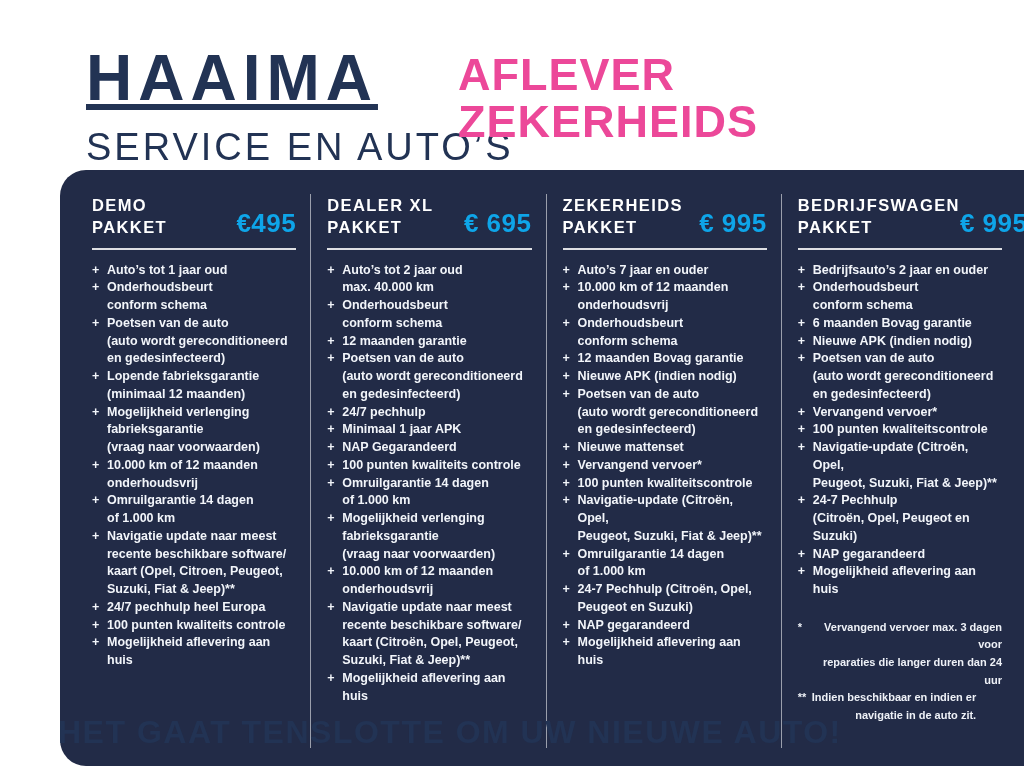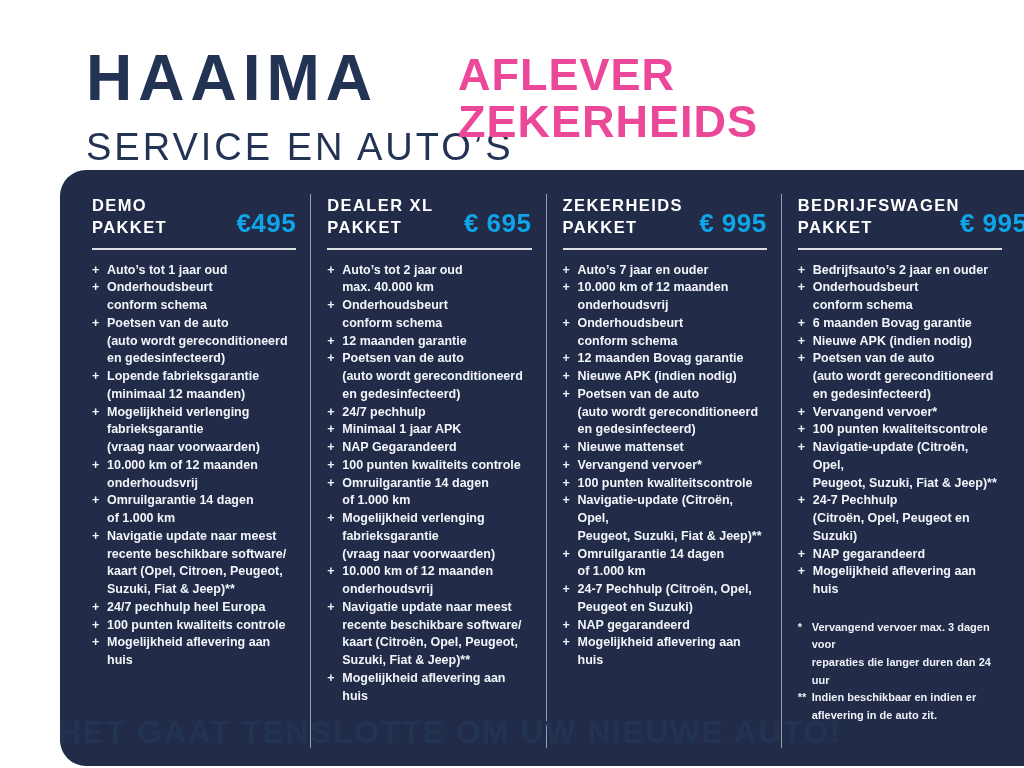--- a/index.html
+++ b/index.html
@@ -9,21 +9,21 @@
     background:#ffffff;
     color:#223354;
     overflow:hidden;
   }
   .page { position:relative; width:1024px; height:768px; background:#ffffff; }
 
   
   .logo { position:absolute; left:86px; top:46px; }
   .logo-main {
     font-size:64px; font-weight:bold; letter-spacing:6px;
-    line-height:1; color:#223354;
+    line-height:1; color:#223354;text-decoration:underline;
   }
   .logo-sub {
     font-size:38px; font-weight:400; letter-spacing:3px;
     margin-top:16px; color:#223354;
   }
   .page-title {
     position:absolute; left:458px; top:52px;
     font-size:45px; font-weight:bold; letter-spacing:1px;
     line-height:1.04; color:#ec4899;
   }
@@ -60,21 +60,21 @@
   .plus { flex:none; width:15px; }
   .txt { white-space:pre-line; }
 
   .footnotes { margin-top:20px; }
   .footnote {
     display:flex; align-items:flex-start;
     font-size:11px; font-weight:bold; line-height:1.6;
     color:#eef1f7;
   }
   .fn-mark { flex:none; min-width:14px; padding-right:2px; }
-  .fn-text { white-space:pre-line; }
+  .fn-text { white-space:pre-line;text-align:right; }
 
   
   .slogan {
     position:absolute; left:58px; top:714px;
     font-size:32px; font-weight:bold; letter-spacing:1.5px;
     color:#223354; white-space:nowrap;
   }
 </style>
 </head>
 <body>
@@ -376,21 +376,21 @@
         </ul>
       <div class="footnotes">
           <div class="footnote">
           <span class="fn-mark">*</span>
           <span class="fn-text">Vervangend vervoer max. 3 dagen voor
 reparaties die langer duren dan 24 uur</span>
         </div>
           <div class="footnote">
           <span class="fn-mark">**</span>
           <span class="fn-text">Indien beschikbaar en indien er
-aflevering in de auto zit.</span>
+navigatie in de auto zit.</span>
         </div>
         </div>
     </article>
 
   </section>
 
   <footer>
     <div class="slogan">HET GAAT TENSLOTTE OM UW NIEUWE AUTO!</div>
   </footer>
 

